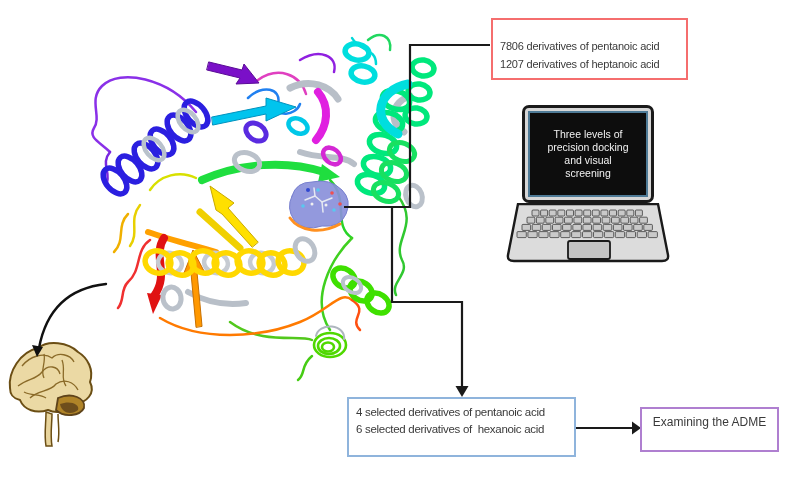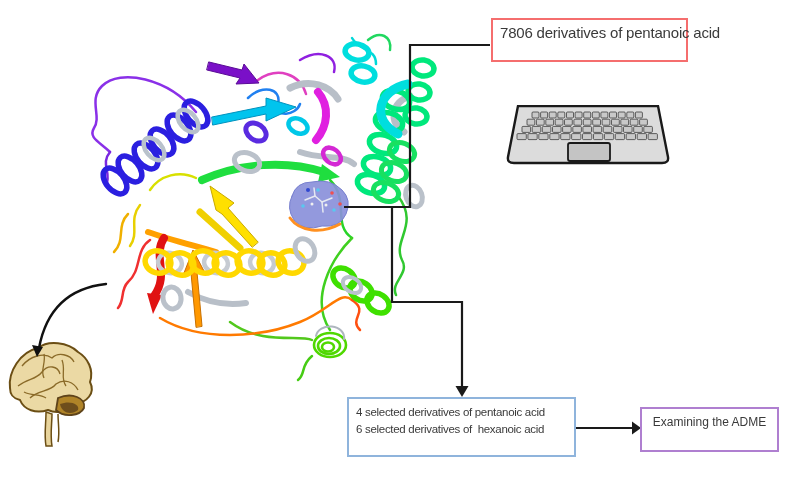--- a/index.html
+++ b/index.html
@@ -1,20 +1,20 @@
 <!DOCTYPE html>
 <html><head>
 <meta charset="utf-8">
 <style>
   html,body{margin:0;padding:0;background:#fff;font-family:"Liberation Sans",sans-serif;}
   .stage{position:relative;width:794px;height:481px;background:#ffffff;overflow:hidden;}
   .art{position:absolute;left:0;top:0;z-index:1;}
   .txtbox{position:absolute;background:#fff;color:#3a3a3a;z-index:2;box-sizing:border-box;}
   .txtbox .ln{display:block;white-space:pre;}
-  #topBox{left:491px;top:18px;width:197px;height:44px;border:2px solid #f56e6e;padding:4px 2px 0 7px;font-size:15px;line-height:18px;letter-spacing:-0.2px;}
+  #topBox{left:491px;top:18px;width:197px;height:62px;border:2px solid #f56e6e;padding:17px 2px 0 7px;font-size:11px;line-height:18px;letter-spacing:-0.2px;}
   #bottomBox{left:347px;top:397px;width:229px;height:60px;border:2px solid #8fb4dc;padding:5px 2px 12px 7px;font-size:11.5px;line-height:16.5px;letter-spacing:-0.3px;}
   #admeBox{left:640px;top:407px;width:139px;height:45px;border:2px solid #fca5a5;padding-top:6px;font-size:12px;line-height:15px;text-align:center;}
   #laptop{position:absolute;left:504px;top:105px;width:168px;z-index:2;}
   .screenOuter{width:132px;height:98px;margin:0 auto;border:3px solid #1a1a1a;border-radius:7px;background:#d6d6d6;padding:3px;box-sizing:border-box;}
   .screenInner{width:100%;height:100%;background:#0d0d0d;border:2px solid #4e7a96;box-sizing:border-box;display:flex;flex-direction:column;align-items:center;justify-content:center;color:#f2f2f2;font-size:10.5px;line-height:13px;text-align:center;}
   .kbsvg{display:block;margin-top:0px;}
 </style>
 </head>
 <body>
 
@@ -192,23 +192,32 @@
       <path d="M344,207 H410 V45 H490"></path>
       <path d="M392,207 V302 H462 V388"></path>
       <path d="M455.5,386 L468.5,386 L462,397 Z" fill="#1a1a1a" stroke="none"></path>
       <path d="M576,428 H633"></path>
       <path d="M632,421.5 L632,434.5 L641,428 Z" fill="#1a1a1a" stroke="none"></path>
     </g>
   </svg>
 
   <div class="txtbox" id="topBox" style="border-color: rgb(245, 110, 110);">
     <span class="ln">7806 derivatives of pentanoic acid</span>
+    <span class="ln">1207 derivatives of heptanoic acid</span>
   </div>
 
   <div id="laptop">
+    <div class="screenOuter">
+      <div class="screenInner" style="border-color: rgb(78, 122, 150);">
+        <span>Three levels of</span>
+        <span>precision docking</span>
+        <span>and visual</span>
+        <span>screening</span>
+      </div>
+    </div>
     <svg class="kbsvg" width="168" height="62" viewBox="0 0 168 62">
       <path d="M14,1 L154,1 L164,52 Q165,58 158,58 L10,58 Q3,58 4,52 Z" fill="#dcdcdc" stroke="#1a1a1a" stroke-width="2.4" stroke-linejoin="round"></path>
       <g id="kb-keys" fill="#c9c9c9" stroke="#2a2a2a" stroke-width="0.7">
           <rect x="28.0" y="7.0" width="7.0" height="6" rx="1"></rect>
           <rect x="36.6" y="7.0" width="7.0" height="6" rx="1"></rect>
           <rect x="45.2" y="7.0" width="7.0" height="6" rx="1"></rect>
           <rect x="53.8" y="7.0" width="7.0" height="6" rx="1"></rect>
           <rect x="62.5" y="7.0" width="7.0" height="6" rx="1"></rect>
           <rect x="71.1" y="7.0" width="7.0" height="6" rx="1"></rect>
           <rect x="79.7" y="7.0" width="7.0" height="6" rx="1"></rect>

